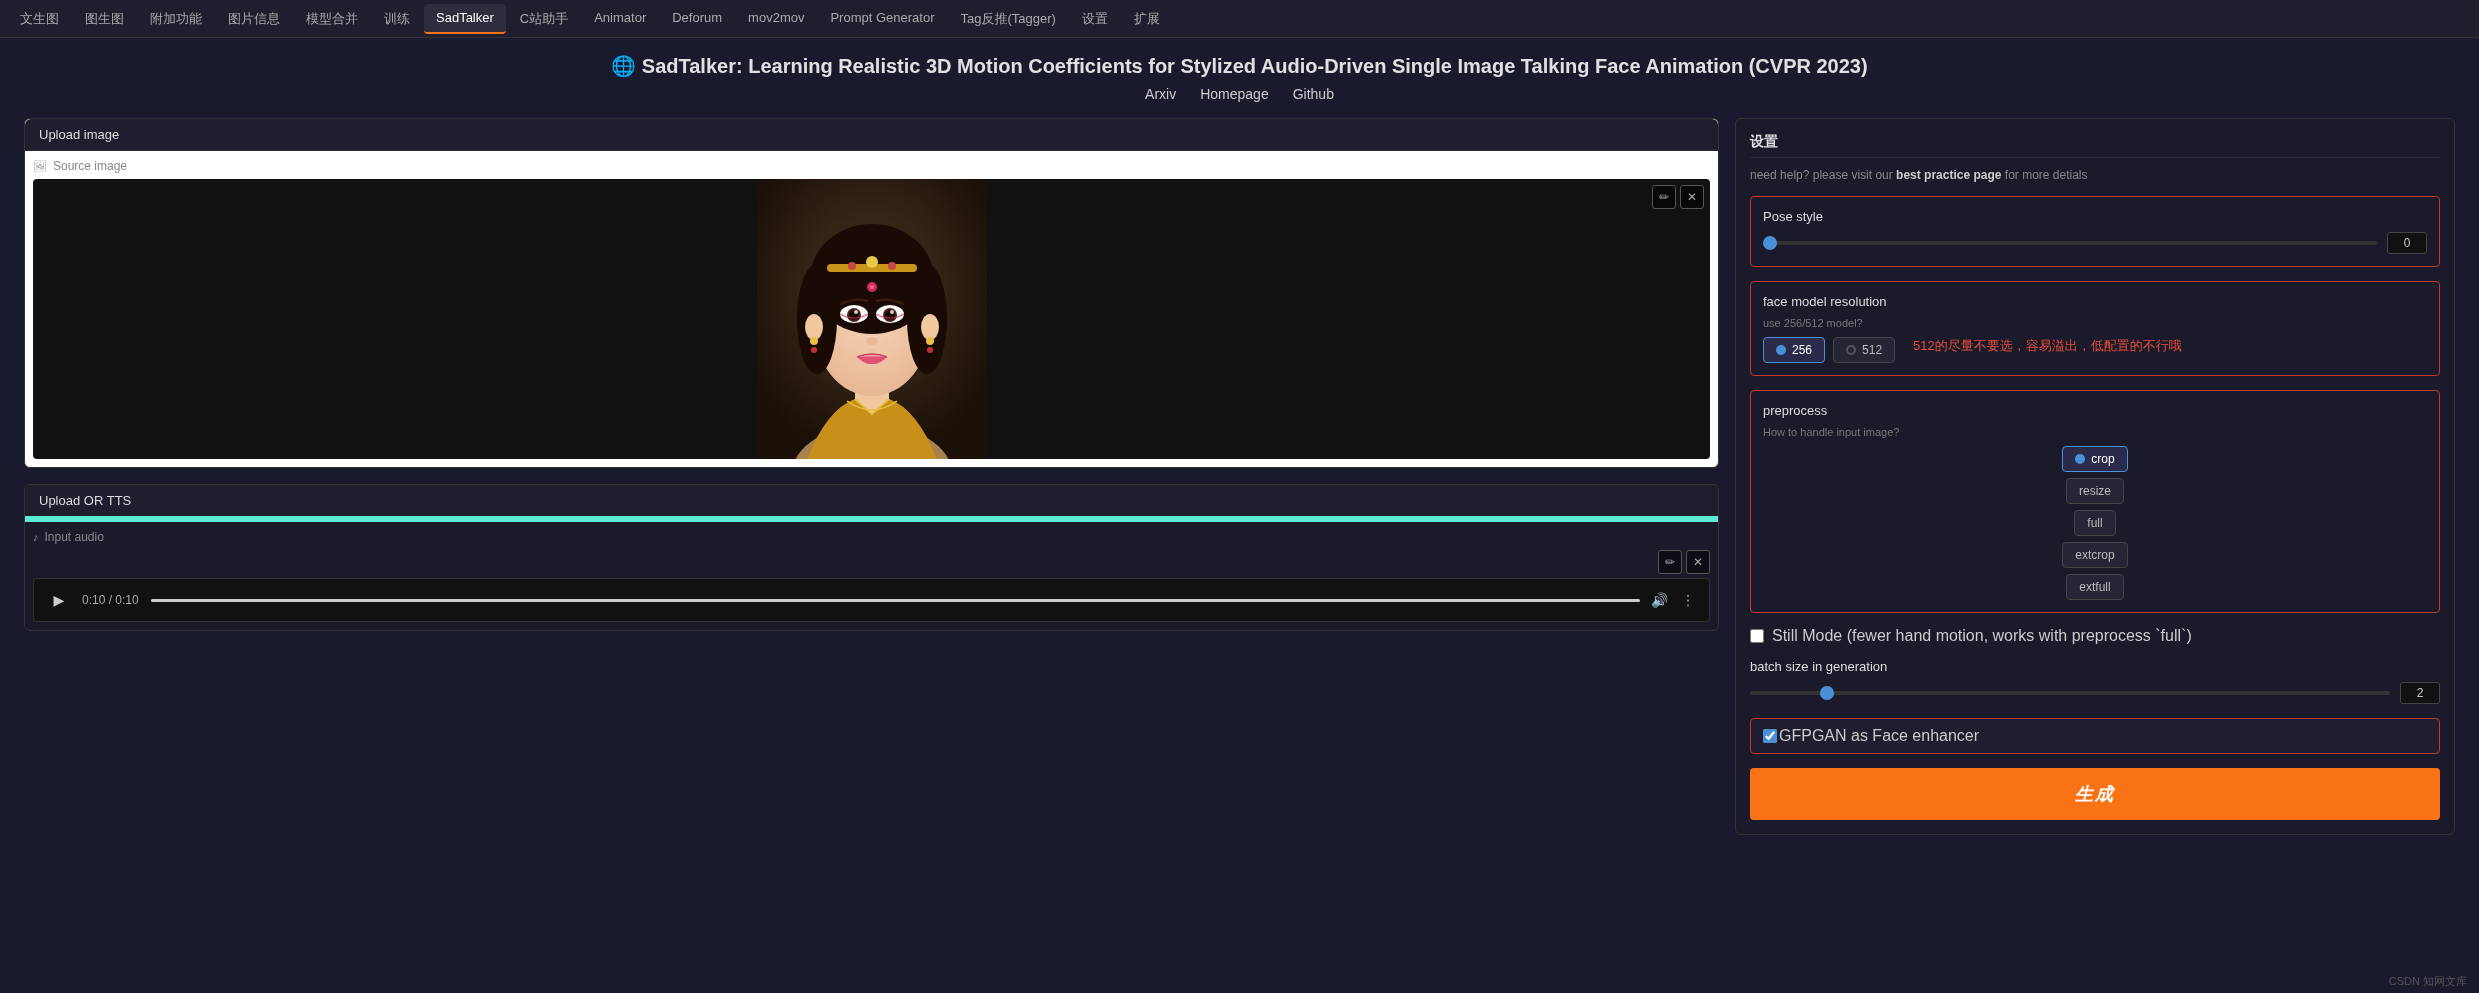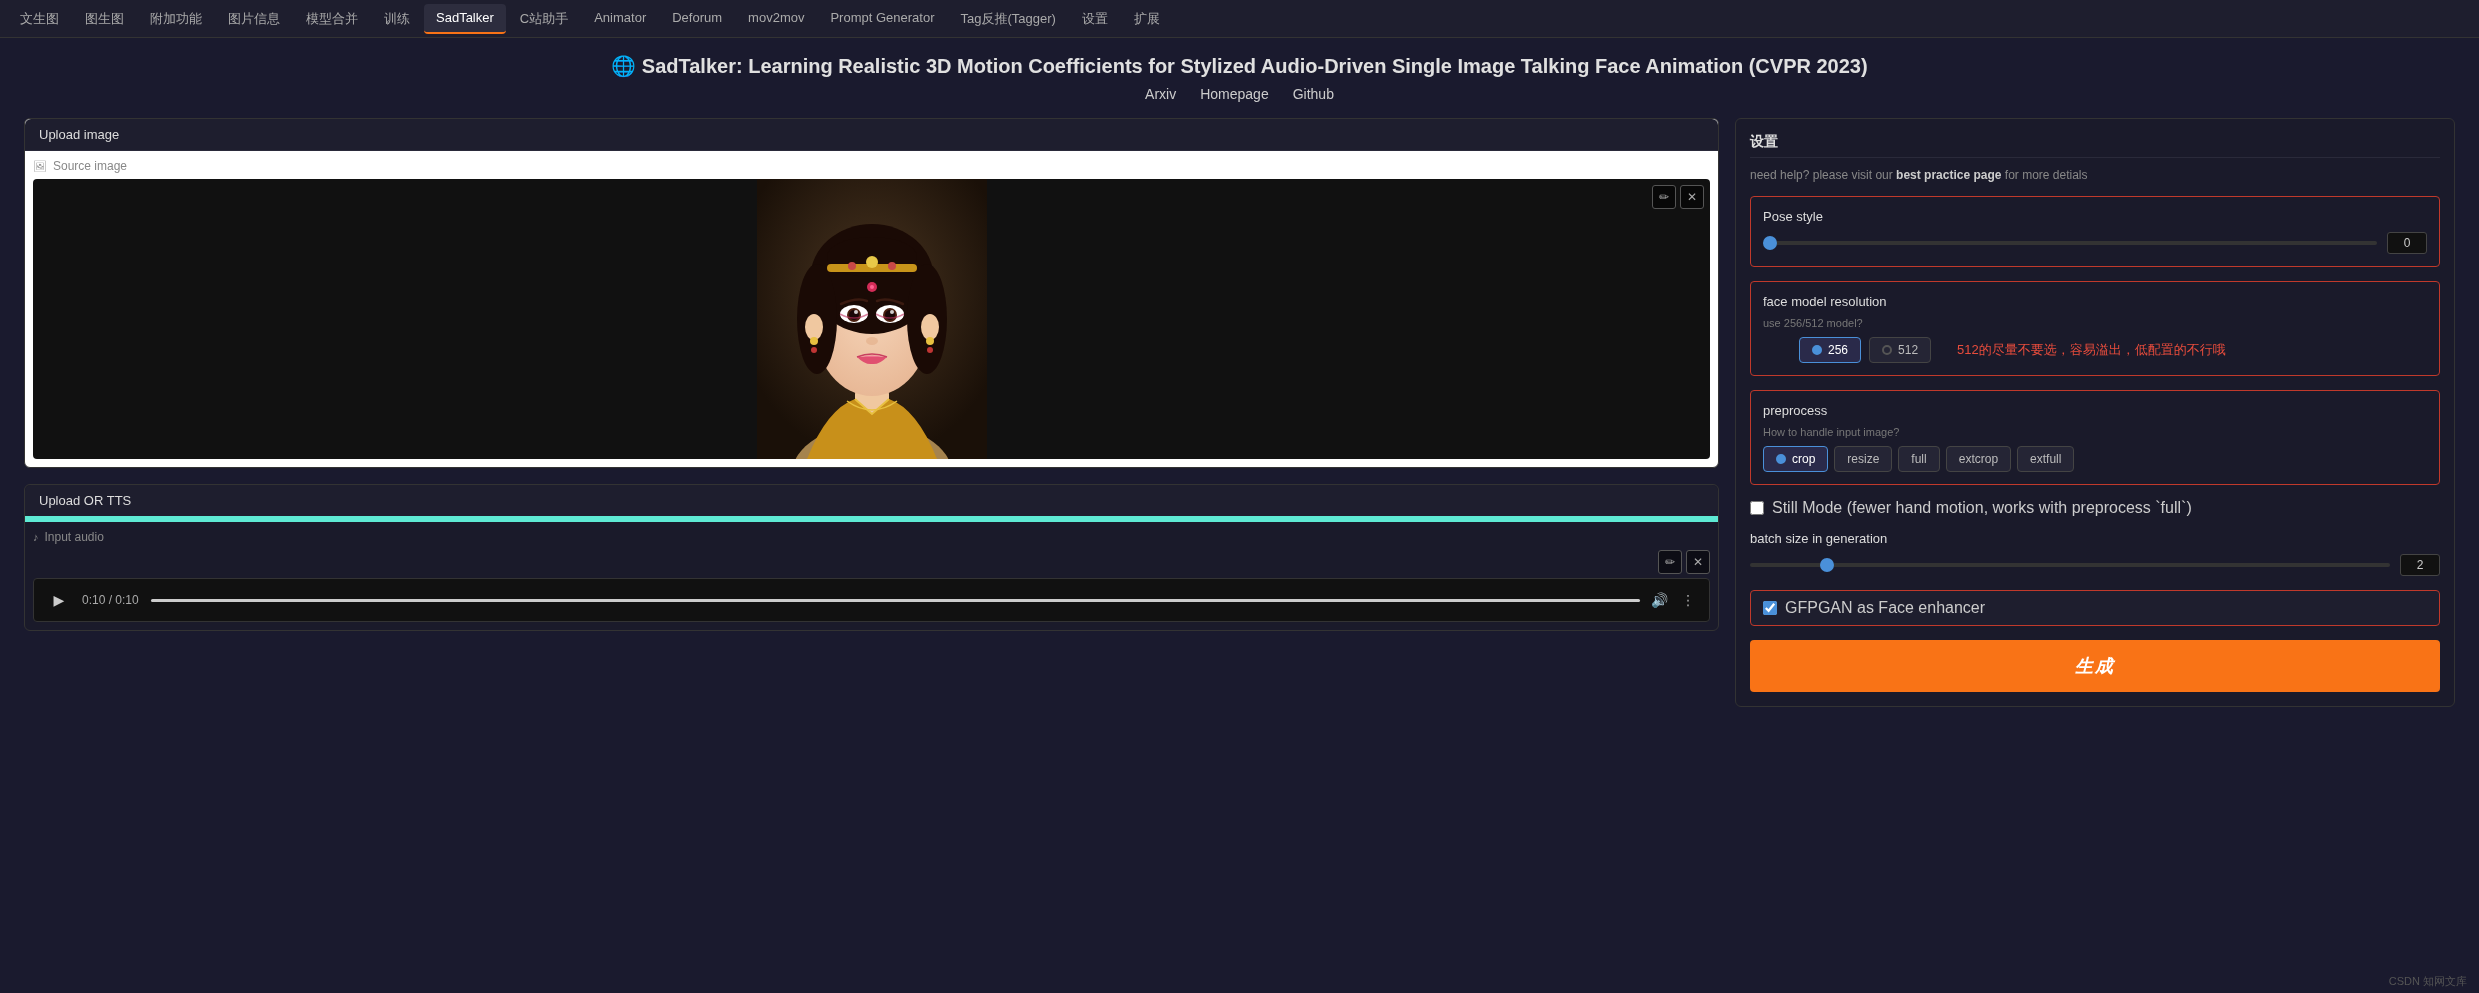--- a/index.html
+++ b/index.html
@@ -355,20 +355,21 @@
       font-size: 13px;
       margin-left: 10px;
     }
 
     
     .preprocess-row {
       display: flex;
       gap: 6px;
       align-items: center;
       flex-wrap: wrap;
+      flex-direction: column;
     }
     .preprocess-btn {
       display: flex;
       align-items: center;
       gap: 6px;
       background: #252535;
       border: 1px solid #444;
       border-radius: 4px;
       padding: 5px 12px;
       cursor: pointer;
@@ -400,21 +401,21 @@
       text-align: center;
     }
 
     
     .gfpgan-row {
       border: 1px solid #c0392b;
       border-radius: 4px;
       padding: 8px 12px;
       display: flex;
       align-items: center;
-      gap: 8px;
+      gap: 2px;
       margin-bottom: 14px;
       background: #1e1e2e;
     }
 
     
     .generate-btn {
       width: 100%;
       background: #f97316;
       color: #fff;
       border: none;
@@ -627,21 +628,21 @@
           <div class="slider-row">
             <input type="range" class="slider-input" min="0" max="46" value="0" style="">
             <div class="slider-value">0</div>
           </div>
         </div>
 
         
         <div class="setting-section">
           <div class="setting-label">face model resolution</div>
           <div class="setting-sublabel">use 256/512 model?</div>
-          <div style="display:flex; align-items:center; gap:16px; flex-wrap:wrap;margin-left:36px;">
+          <div style="display:flex; gap:8px; flex-wrap:wrap;">
             <div class="radio-group">
               <div class="radio-btn active">
                 <div class="radio-dot active"></div>
                 <span>256</span>
               </div>
               <div class="radio-btn">
                 <div class="radio-dot"></div>
                 <span>512</span>
               </div>
             </div>

